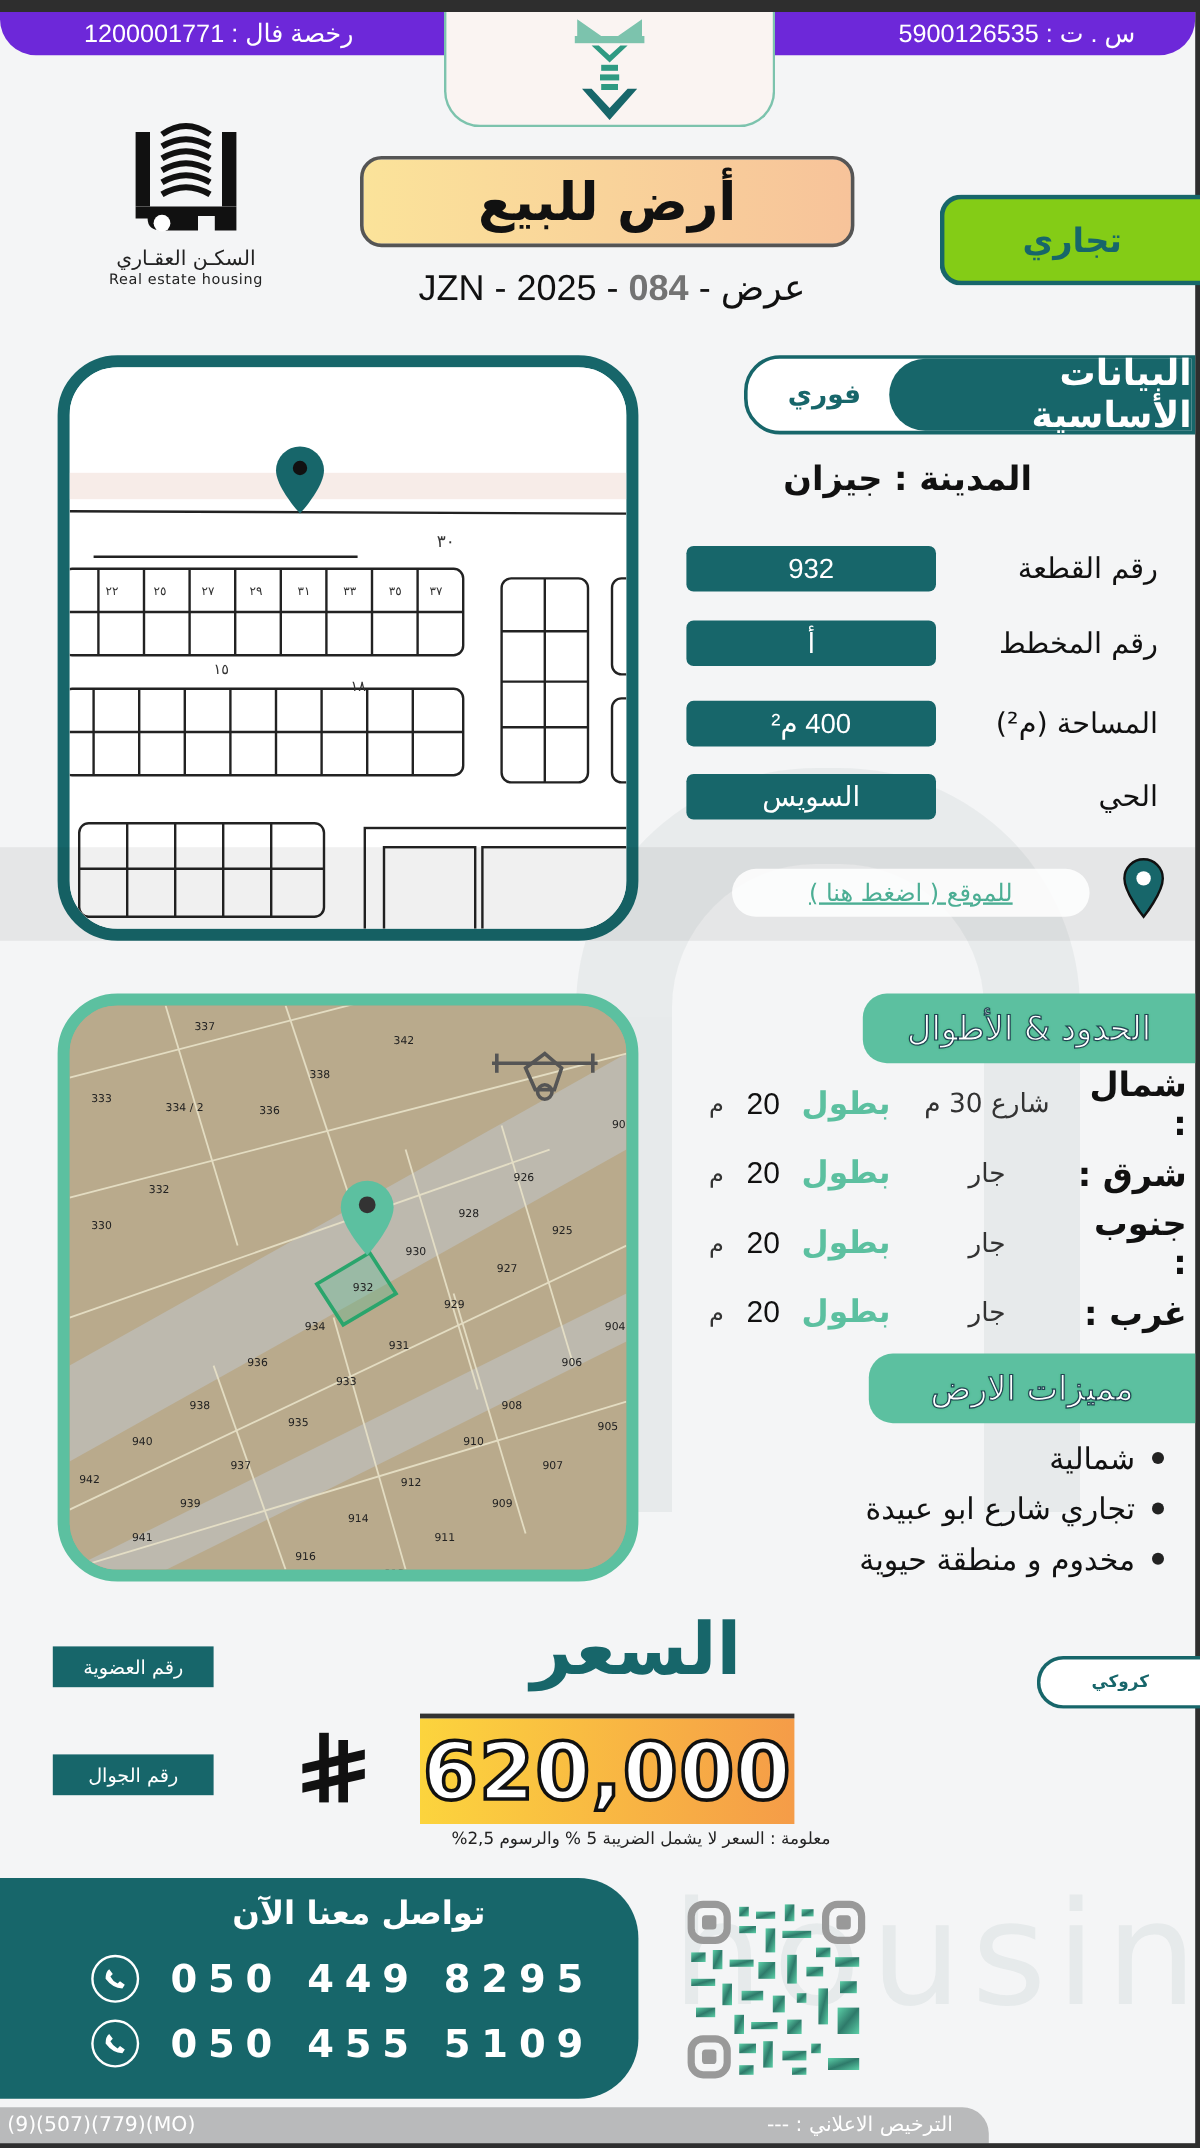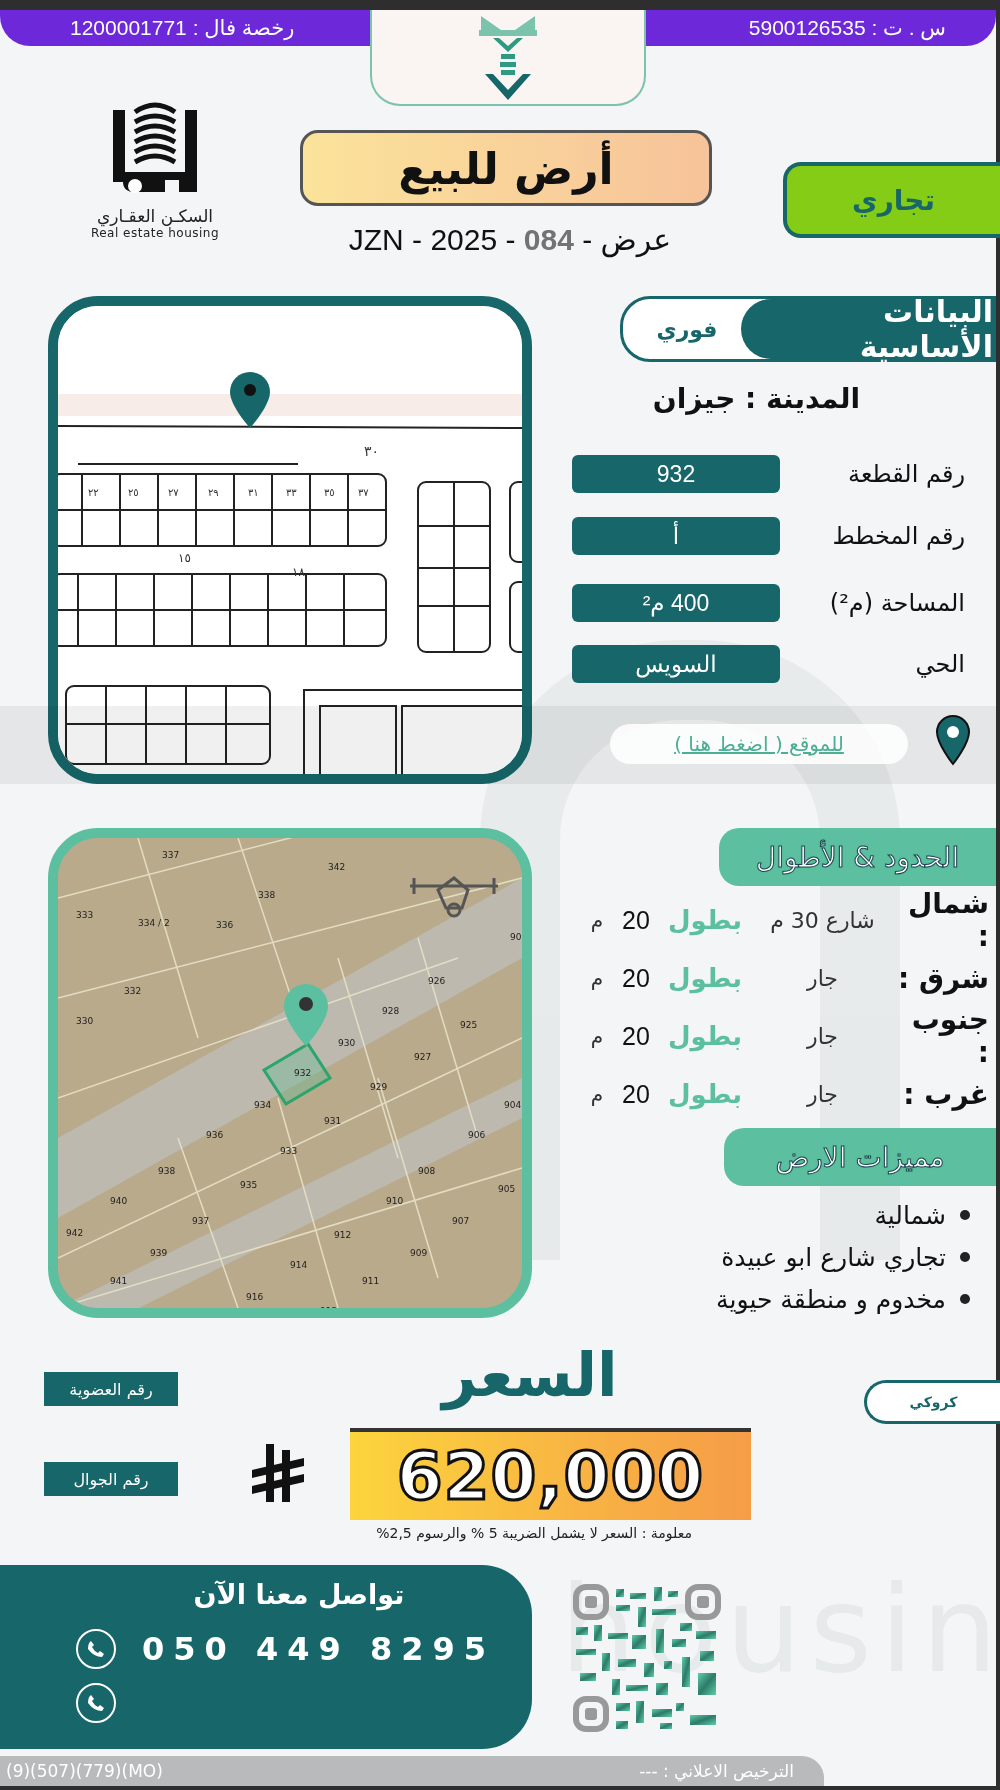--- a/index.html
+++ b/index.html
@@ -132,21 +132,21 @@
     position: absolute; left: 864px; top: 1380px; width: 136px; height: 44px;
     border: 3px solid #17666a; border-right: none; border-radius: 22px 0 0 22px; background: #fff;
     display: flex; align-items: center; justify-content: center;
     font-size: 14px; font-weight: bold; color: #17666a;
   }
   .side-tag {
     position: absolute; left: 44px; width: 134px; height: 34px; background: #17666a; color: #fff;
     font-size: 16px; display: flex; align-items: center; justify-content: center; direction: rtl;
   }
   .price-box {
-    position: absolute; left: 350px; top: 1428px; width: 401px; height: 92px;
+    position: absolute; left: 350px; top: 1428px; width: 312px; height: 92px;
     border-top: 4px solid #333; background: linear-gradient(90deg, #fcd43d, #f59c48);
     display: flex; align-items: center; justify-content: center;
   }
   .price-value {
     font-family: "DejaVu Sans", sans-serif; font-weight: bold; font-size: 66px; color: #fff;
     -webkit-text-stroke: 3px #111; letter-spacing: 1px;
   }
   .currency { position: absolute; left: 248px; top: 1440px; width: 60px; height: 68px; }
   .price-note {
     position: absolute; left: 350px; top: 1525px; width: 342px; text-align: right;
@@ -475,20 +475,21 @@
         </svg>
     </div>
     <span class="phone-num">050 449 8295</span>
   </div>
   <div class="phone-row" style="top:116px;">
     <div class="phone-icon">
       <svg width="20" height="20" viewBox="0 0 20 20">
           <path d="M5 2 L8 6 L6 8 Q8 12 12 14 L14 12 L18 15 L16 18 Q8 18 2 10 Q2 4 5 2 Z" fill="#fff"></path>
         </svg>
     </div>
+    <span class="phone-num">050 455 5109</span>
   </div>
 </div>
 
 <svg class="qr" viewBox="0 0 150 150">
   <defs>
     <linearGradient id="qrg" x1="0" y1="0" x2="1" y2="1">
       <stop offset="0" stop-color="#5cd0a8"></stop>
         <stop offset="0.5" stop-color="#2e7a6a"></stop>
         <stop offset="1" stop-color="#5cd0a8"></stop>
     </linearGradient>

